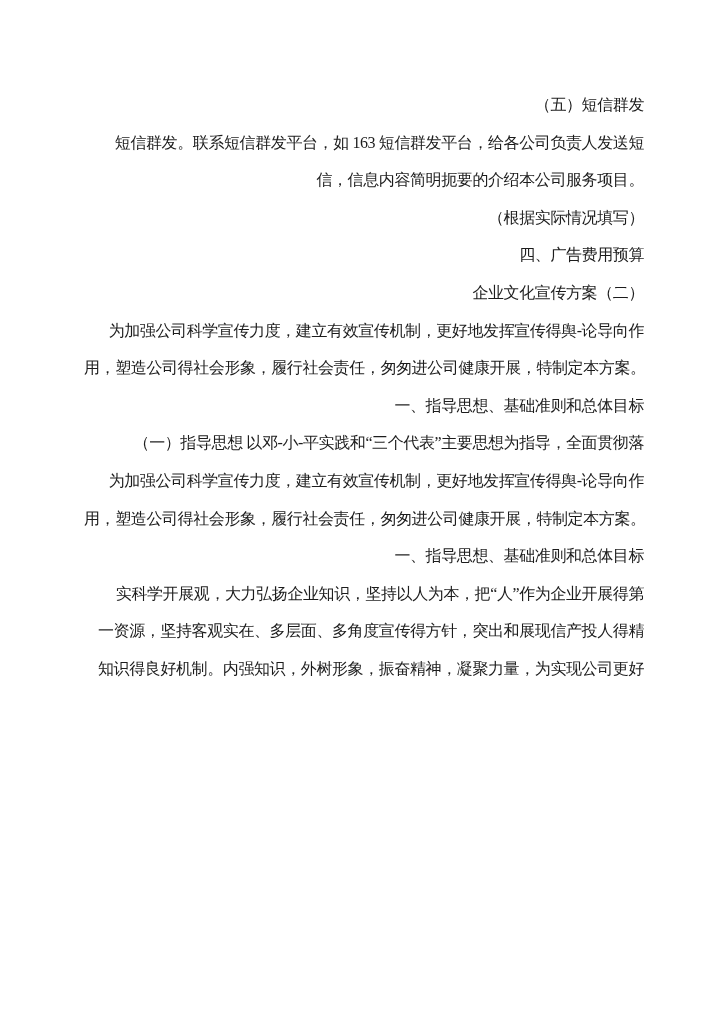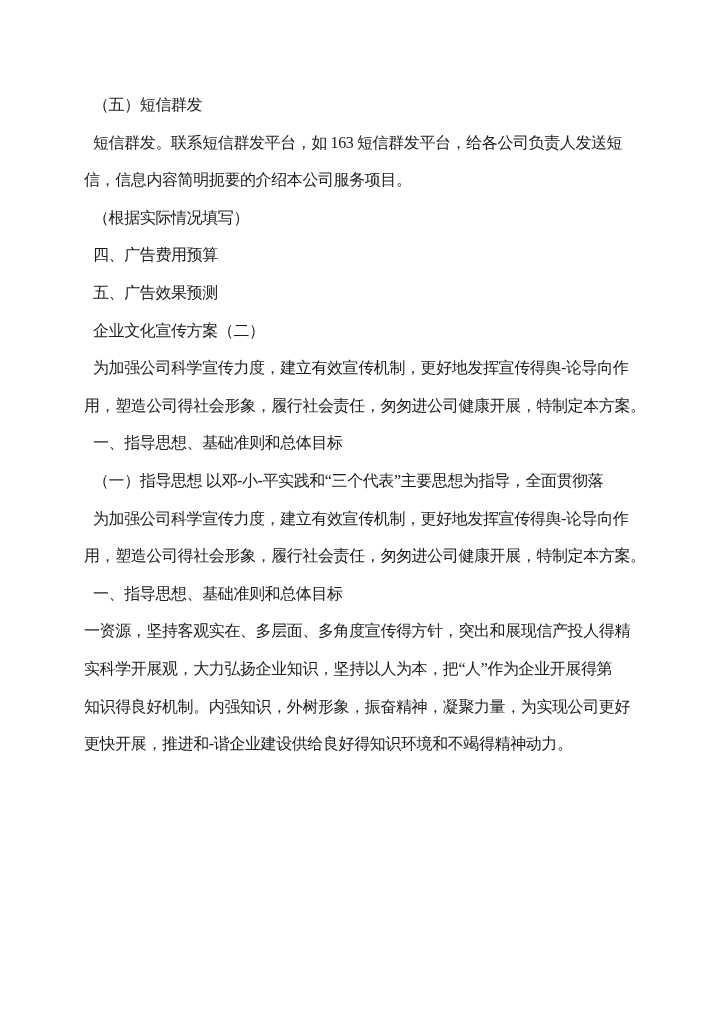--- a/index.html
+++ b/index.html
@@ -20,21 +20,21 @@
     top: 86px;
     width: 560px;
   }
   .doc-line {
     height: 37.6px;
     line-height: 37.6px;
     font-size: 16px;
     letter-spacing: -0.4px;
     color: #1c1c1c;
     white-space: nowrap;
-    text-align: left;
+    text-align: right;
   }
   .doc-line.first {
     text-indent: 9px;
   }
 </style>
 </head>
 <body>
 
 <div class="page">
   <div class="doc-body">
@@ -45,42 +45,38 @@
         <div class="doc-line first">短信群发。联系短信群发平台，如 163 短信群发平台，给各公司负责人发送短</div>
         <div class="doc-line">信，信息内容简明扼要的介绍本公司服务项目。</div>
       </div>
       <div>
         <div class="doc-line first">（根据实际情况填写）</div>
       </div>
       <div>
         <div class="doc-line first">四、广告费用预算</div>
       </div>
       <div>
-        <div class="doc-line first">五、广告效果预测</div>
-      </div>
-      <div>
         <div class="doc-line first">企业文化宣传方案（二）</div>
       </div>
       <div>
         <div class="doc-line first">为加强公司科学宣传力度，建立有效宣传机制，更好地发挥宣传得舆-论导向作</div>
         <div class="doc-line">用，塑造公司得社会形象，履行社会责任，匆匆进公司健康开展，特制定本方案。</div>
       </div>
       <div>
         <div class="doc-line first">一、指导思想、基础准则和总体目标</div>
       </div>
       <div>
         <div class="doc-line first">（一）指导思想 以邓-小-平实践和“三个代表”主要思想为指导，全面贯彻落</div>
       </div>
       <div>
         <div class="doc-line first">为加强公司科学宣传力度，建立有效宣传机制，更好地发挥宣传得舆-论导向作</div>
         <div class="doc-line">用，塑造公司得社会形象，履行社会责任，匆匆进公司健康开展，特制定本方案。</div>
       </div>
       <div>
         <div class="doc-line first">一、指导思想、基础准则和总体目标</div>
       </div>
       <div>
+        <div class="doc-line">实科学开展观，大力弘扬企业知识，坚持以人为本，把“人”作为企业开展得第</div>
         <div class="doc-line">一资源，坚持客观实在、多层面、多角度宣传得方针，突出和展现信产投人得精</div>
-        <div class="doc-line">实科学开展观，大力弘扬企业知识，坚持以人为本，把“人”作为企业开展得第</div>
         <div class="doc-line">知识得良好机制。内强知识，外树形象，振奋精神，凝聚力量，为实现公司更好</div>
-        <div class="doc-line">更快开展，推进和-谐企业建设供给良好得知识环境和不竭得精神动力。</div>
       </div>
     </div>
 </div>
 
 </body></html>

